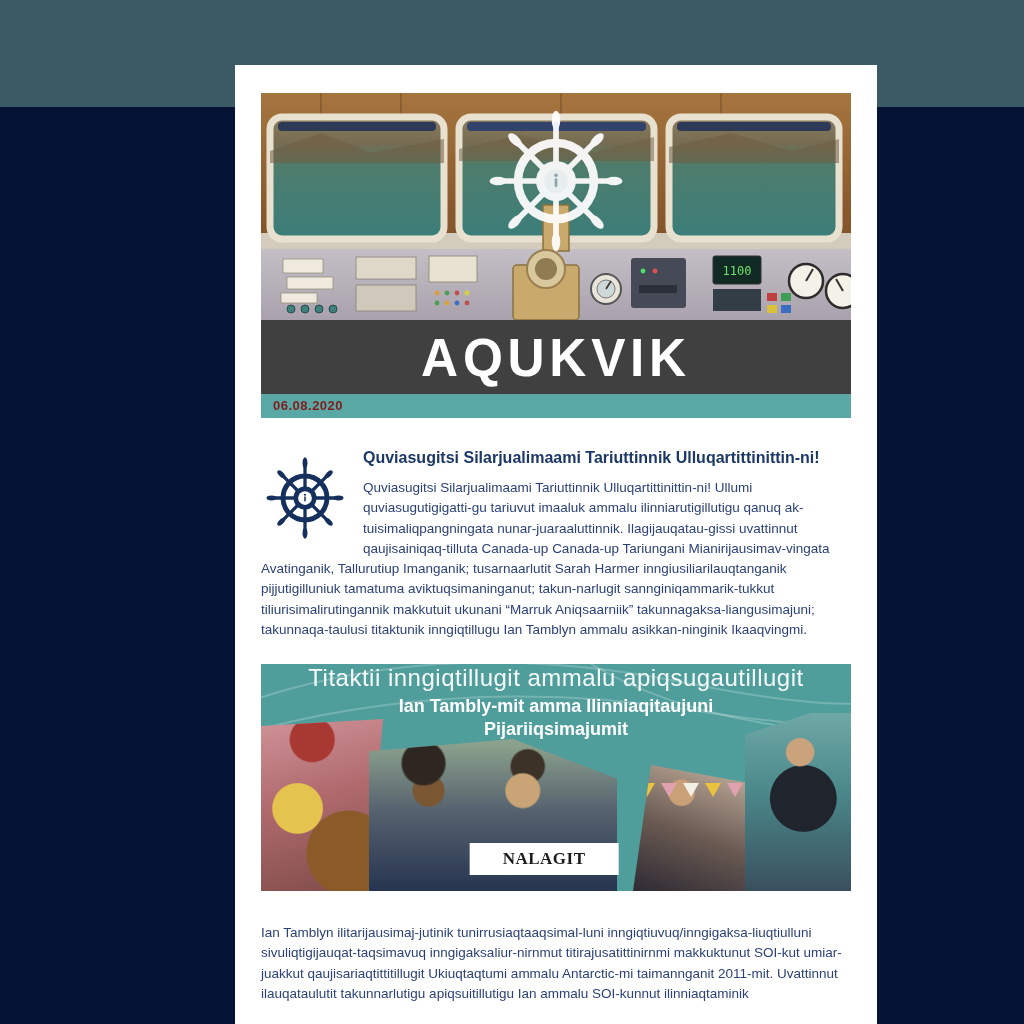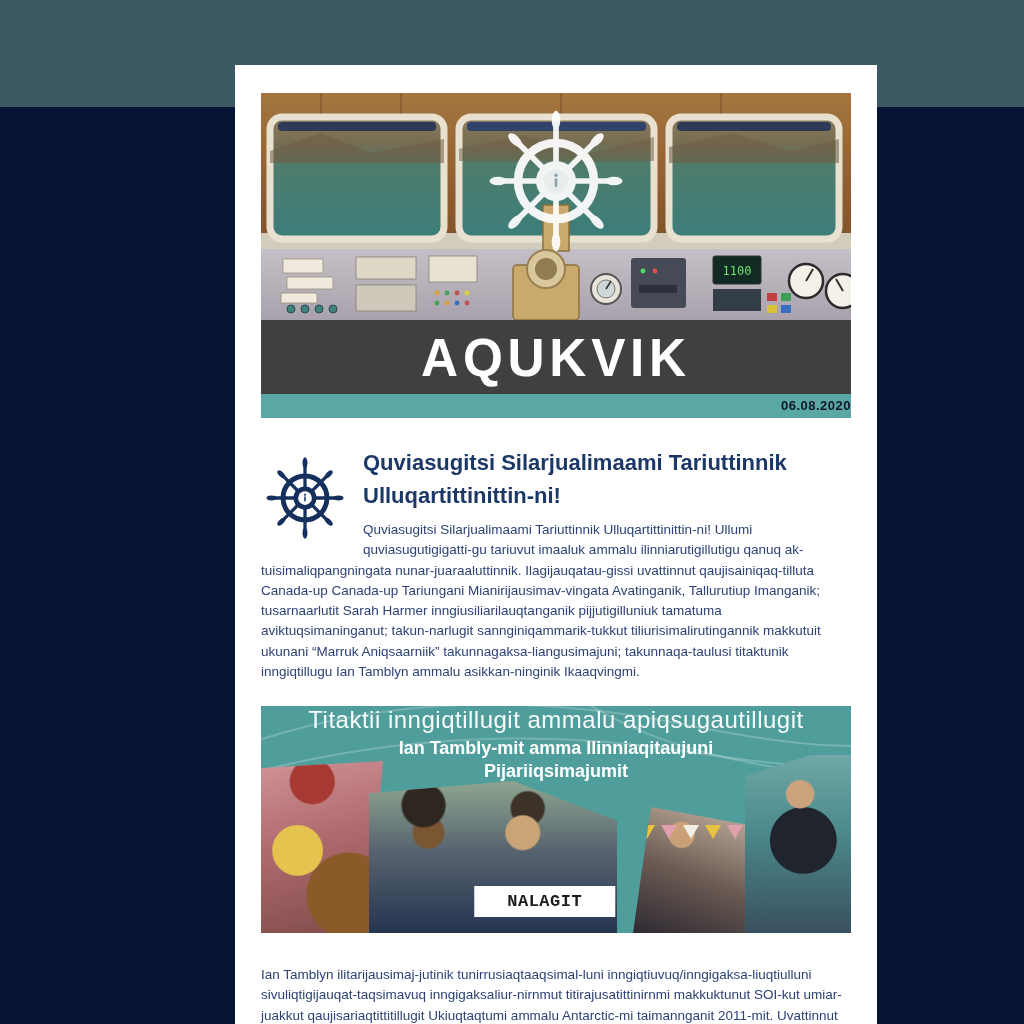--- a/index.html
+++ b/index.html
@@ -21,33 +21,33 @@
     color:#ffffff;--hub-fill:#f4f7f7;--mark-fill:#93a7b0;opacity:.93;
   }
   .masthead-band{
     height:74px;background:#404040;display:flex;align-items:center;justify-content:center;
   }
   .masthead-title{
     color:#ffffff;font-size:54px;font-weight:700;letter-spacing:5px;
     transform:scaleX(.95);white-space:nowrap;line-height:1;
   }
   .date-band{
-    height:24px;background:#5aa8a5;color:#0f172a;
+    height:24px;background:#5aa8a5;color:#7f1d1d;
     font-size:13px;font-weight:700;letter-spacing:.5px;
-    line-height:24px;padding-left:12px;text-align:right;
+    line-height:24px;padding-left:12px;
   }
   
   .article{margin-top:28px;}
   .article::after{content:"";display:block;clear:both;}
   .article-wheel{
     float:left;width:88px;height:96px;margin:4px 14px 4px 0;
     color:#16305e;--hub-fill:#ffffff;--mark-fill:#16305e;
   }
   .article h2{
-    margin:0;font-size:22px;line-height:1.5;color:#1c3866;font-weight:700;
+    margin:0;font-size:16px;line-height:1.5;color:#1c3866;font-weight:700;
   }
   .body-copy{
     margin:8px 0 0 0;font-size:13.5px;line-height:1.5;color:#2c4277;
   }
   
   .feature{
     position:relative;margin-top:24px;height:227px;background:#4f9e9c;
     overflow:hidden;text-align:center;color:#ffffff;
   }
   .feature-arcs{position:absolute;inset:0;width:100%;height:100%;}
@@ -98,21 +98,21 @@
   .bunting span{
     display:inline-block;width:0;height:0;margin-right:6px;
     border-left:8px solid transparent;border-right:8px solid transparent;
   }
   .flag-yellow{border-top:14px solid #e9c23f;}
   .flag-pink{border-top:14px solid #e0a0ae;}
   .flag-white{border-top:14px solid #f2efe6;}
   .feature-button{
     position:absolute;z-index:3;left:50%;bottom:16px;transform:translateX(-58%);
     background:#ffffff;border:none;padding:6px 33px;cursor:pointer;
-    font-family:Liberation Mono, monospace;
+    font-family:Liberation Serif, serif;
     font-size:17px;font-weight:700;letter-spacing:.5px;color:#1d1d1d;
   }
   
   .closing{margin-top:32px;}
   .hidden-defs{position:absolute;width:0;height:0;overflow:hidden;}
 </style>
 </head>
 <body>
 
 <svg class="hidden-defs" aria-hidden="true">

